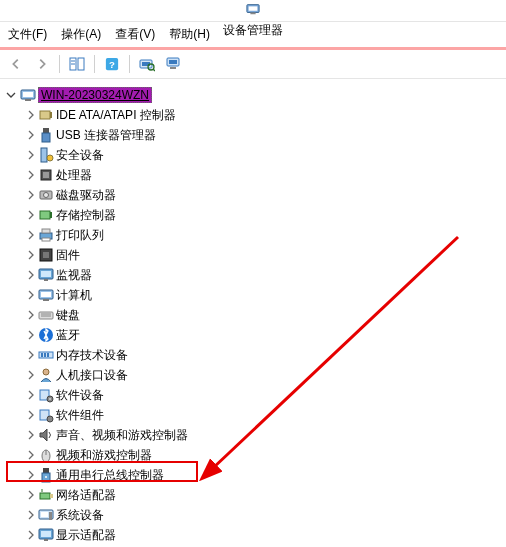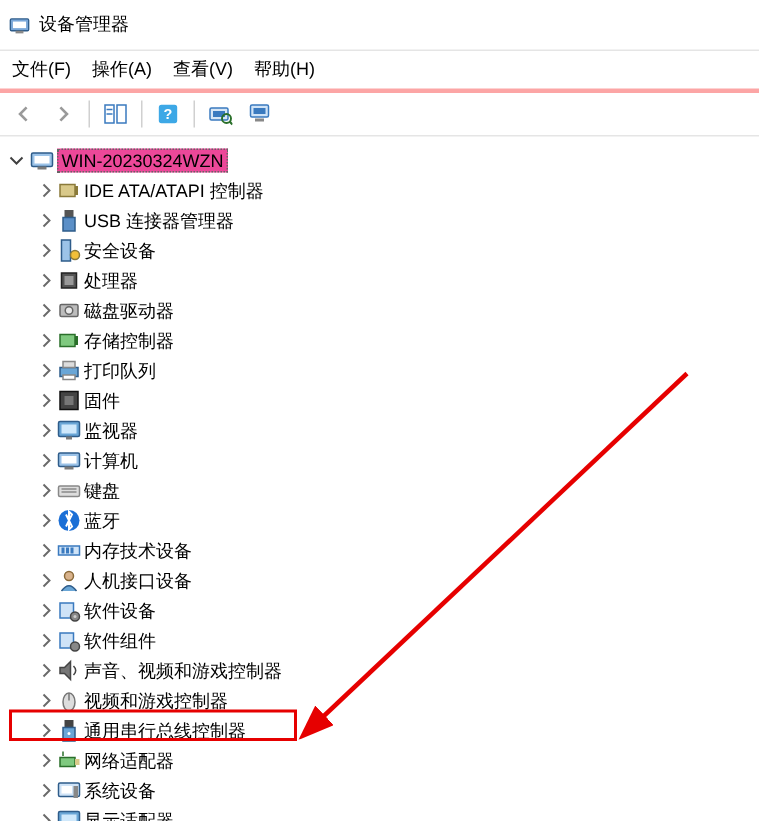--- a/index.html
+++ b/index.html
@@ -4,26 +4,27 @@
 <style>
   * { margin: 0; padding: 0; box-sizing: border-box; }
   body {
     font-family: "Microsoft YaHei", "Segoe UI", Tahoma, sans-serif;
     font-size: 12px;
     background: #fff;
     color: #000;
     width: 506px;
   }
   .titlebar {
-    height: 34px;
+    height: 22px;
     display: flex;
     align-items: center;
     padding: 2px 6px;
     border-bottom: 1px solid #e5e5e5;
     gap: 6px;
+    flex-direction: column;
   }
   .titlebar .app-icon {
     width: 14px; height: 14px;
     display: inline-flex;
   }
   .menubar {
     display: flex;
     gap: 14px;
     padding: 4px 8px;
     border-bottom: 3px solid #fca5a5;
@@ -53,23 +54,24 @@
     position: relative;
   }
   .root-row {
     display: flex;
     align-items: center;
     height: 20px;
     padding-left: 4px;
     gap: 2px;
   }
   .root-label {
-    background: #ec4899;
+    background: #a21caf;
     border: 1px dotted #666;
     padding: 0 2px;
+    text-decoration: underline;
   }
   .dev-row {
     display: flex;
     align-items: center;
     height: 20px;
     padding-left: 24px;
     gap: 0;
     position: relative;
   }
   .arrow {

